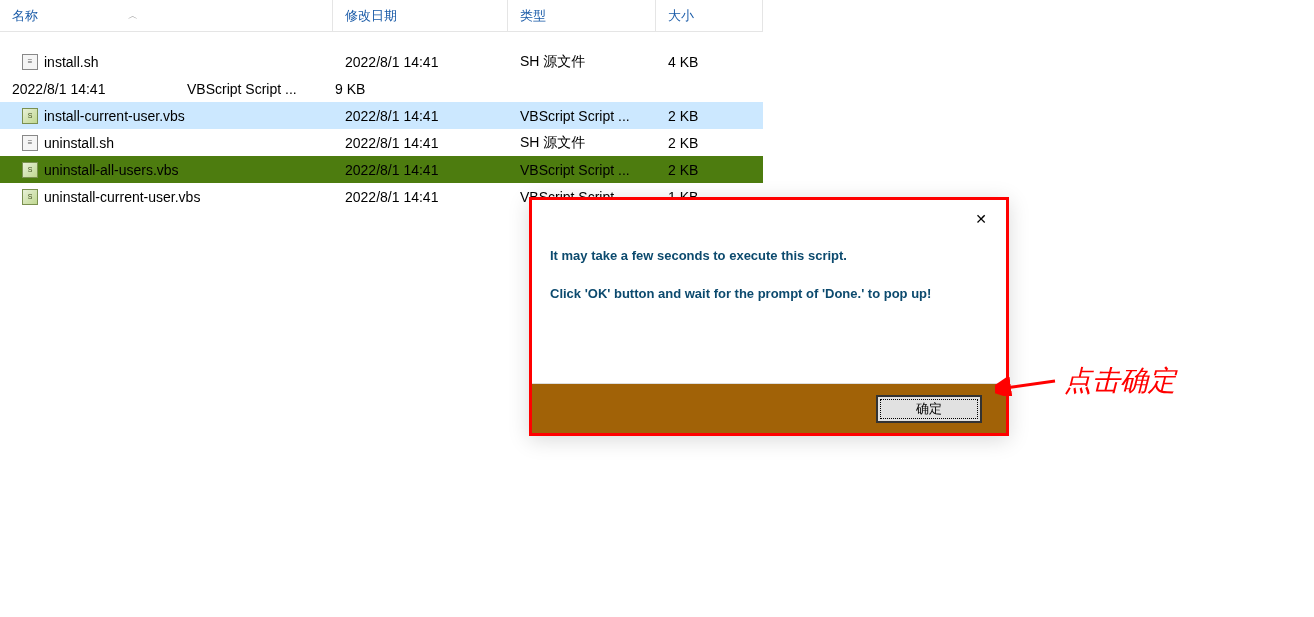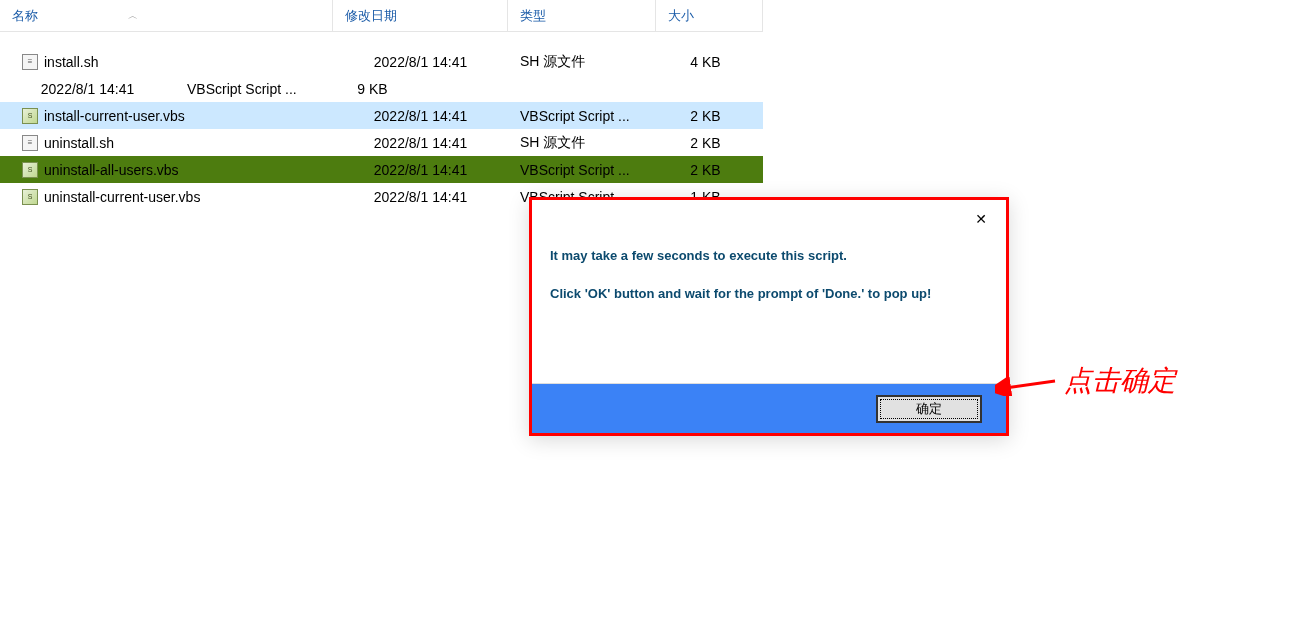--- a/index.html
+++ b/index.html
@@ -29,21 +29,21 @@
     .header-cell {
       color: #1a5ba8;
       font-size: 13px;
       padding: 6px 12px;
       border-right: 1px solid #e5e5e5;
       display: flex;
       align-items: center;
       height: 100%;
     }
     .col-name { width: 333px; }
-    .col-date { width: 175px; text-align: center; }
+    .col-date { width: 175px; }
     .col-type { width: 148px; }
     .col-size { width: 107px; justify-content: flex-start; }
     .sort-arrow {
       margin-left: 90px;
       font-size: 10px;
       color: #888;
     }
     .files {
       padding-top: 16px;
     }
@@ -66,21 +66,21 @@
       overflow: hidden;
       text-overflow: ellipsis;
     }
     .cell.col-name {
       display: flex;
       align-items: center;
       gap: 6px;
       padding-left: 22px;
     }
     .cell.col-size {
-      text-align: center;
+      text-align: left;
       padding-right: 20px;
     }
     .file-icon {
       width: 16px;
       height: 16px;
       flex-shrink: 0;
       display: inline-flex;
       align-items: center;
       justify-content: center;
     }
@@ -135,21 +135,21 @@
     }
     .dialog-line2 {
       font-weight: bold;
     }
     .dialog-footer {
       position: absolute;
       bottom: 0;
       left: 0;
       right: 0;
       height: 50px;
-      background: #3b82f6;
+      background: #a16207;
       border-top: 1px solid #ddd;
       display: flex;
       justify-content: flex-end;
       align-items: center;
       padding-right: 24px;
     }
     .ok-button {
       width: 106px;
       height: 28px;
       background: #e1e1e1;

